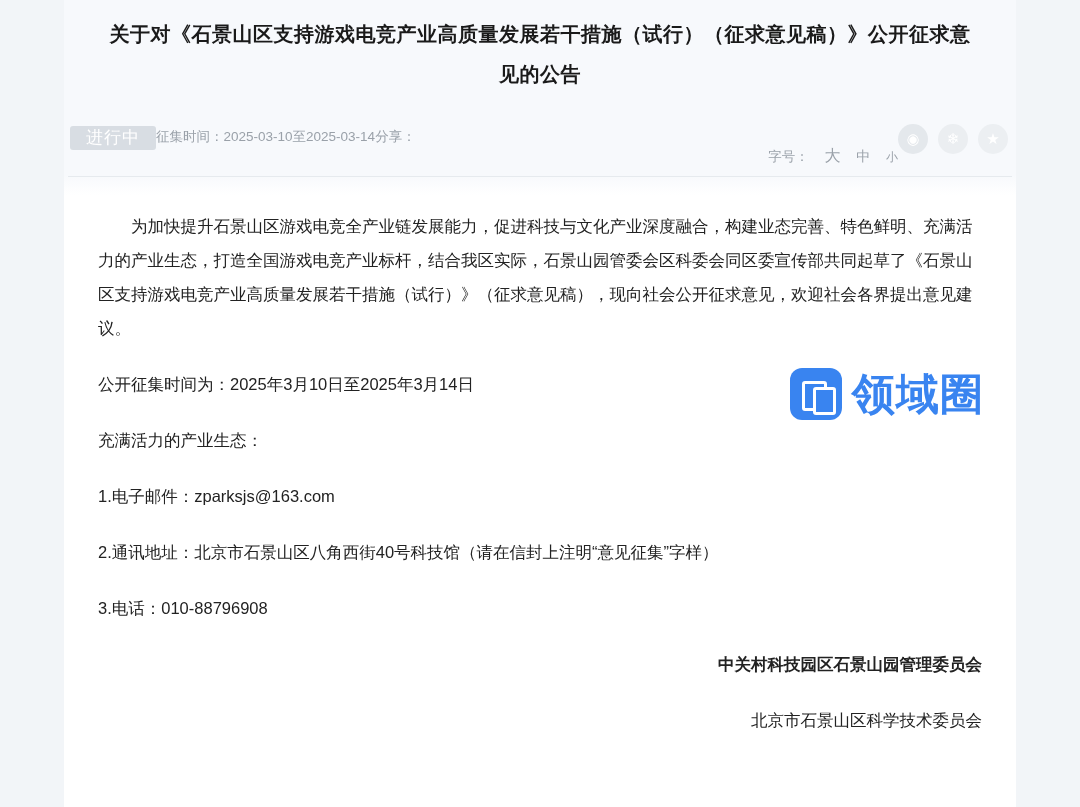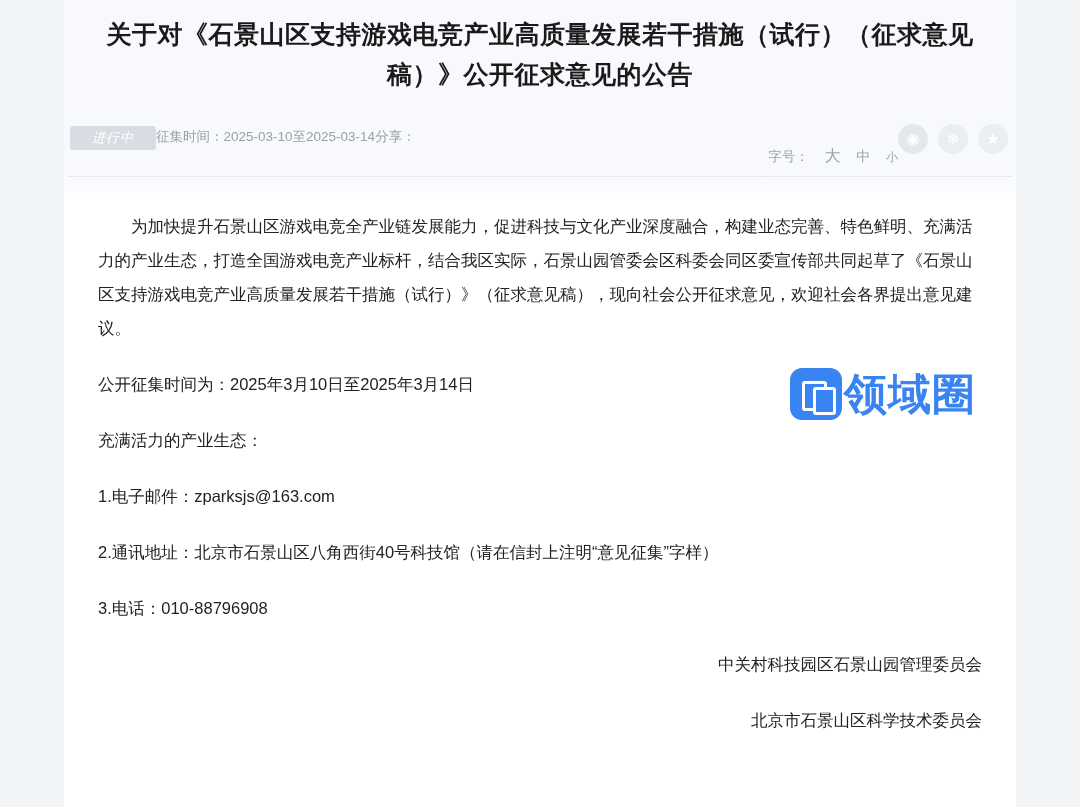--- a/index.html
+++ b/index.html
@@ -36,21 +36,21 @@
     position: absolute;
     left: 64px;
     top: 0;
     width: 952px;
     height: 807px;
   }
 
   .title {
     margin: 0;
     padding: 14px 42px 0 42px;
-    font-size: 25px;
+    font-size: 20px;
     line-height: 40px;
     font-weight: bold;
     text-align: center;
     color: #1a1a1a;
     letter-spacing: 0.5px;
   }
 
   .meta-row {
     position: relative;
     margin-top: 22px;
@@ -62,23 +62,22 @@
   .status-badge {
     display: inline-block;
     margin-top: 10px;
     width: 86px;
     height: 24px;
     line-height: 24px;
     text-align: center;
     border-radius: 3px;
     background: #d8dde3;
     color: #ffffff;
-    font-size: 13px;
+    font-size: 17px;
     letter-spacing: 1px;
-    font-style: italic;
   }
   .meta-text {
     margin-top: 12px;
     margin-left: 0;
     font-size: 13.5px;
     color: #9aa1a9;
     white-space: nowrap;
   }
 
   .fontsize-box {
@@ -132,30 +131,30 @@
     color: #222;
   }
   .article p {
     margin: 4px 0 22px 0;
   }
   .p-indent { text-indent: 2em; }
   .sign {
     text-align: right;
     margin: 0 0 26px 0;
   }
-  .spacer-top { margin-top: 34px; }
+  .spacer-top { margin-top: 34px; font-weight: bold; }
 
   
   .watermark {
     position: absolute;
     left: 790px;
     top: 368px;
     display: flex;
     align-items: center;
-    gap: 2px;
+    gap: 10px;
     opacity: 0.95;
     pointer-events: none;
   }
   .wm-badge {
     width: 52px;
     height: 52px;
     border-radius: 12px;
     background: #2f7ef0;
     position: relative;
   }

